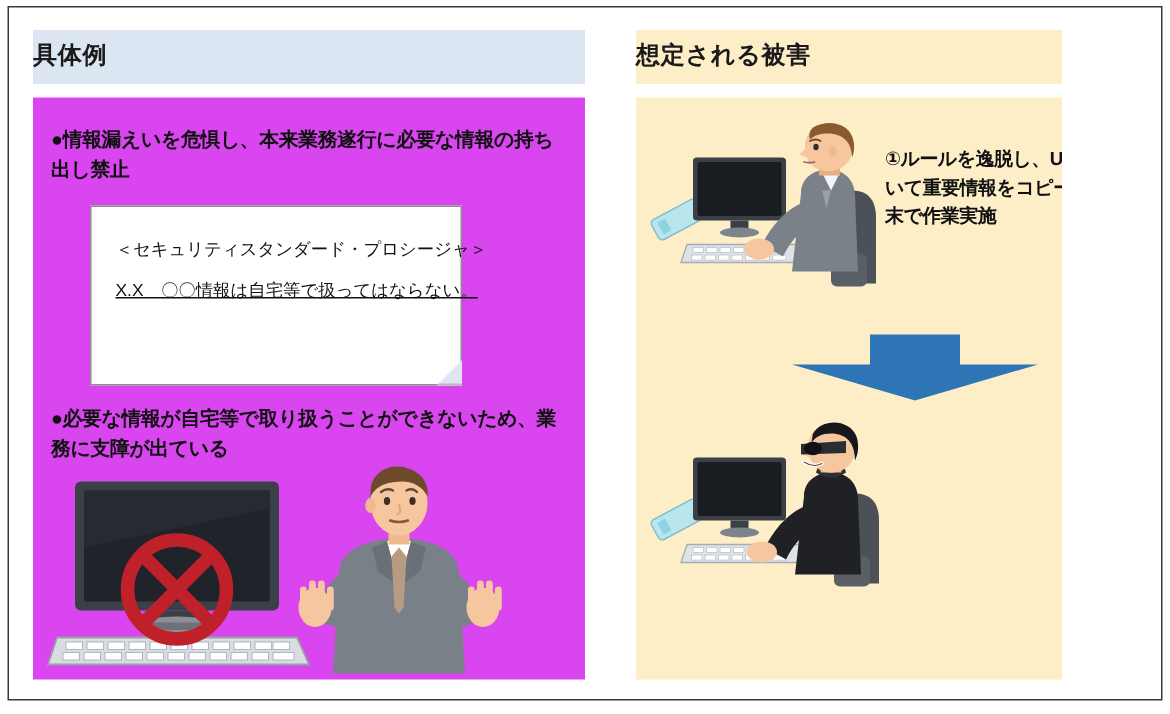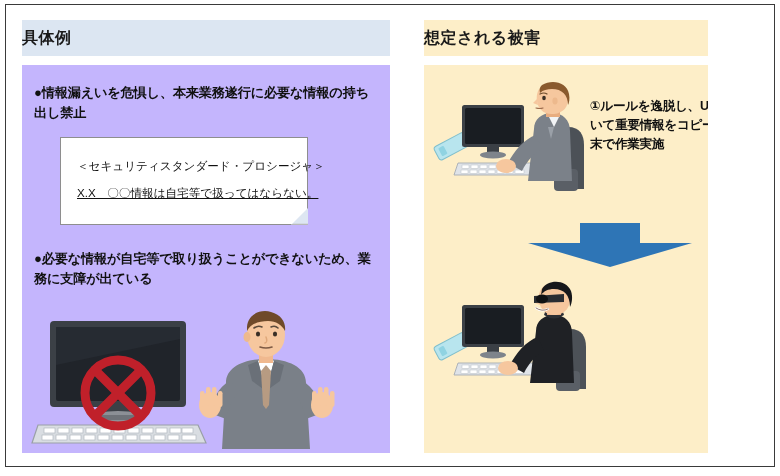--- a/index.html
+++ b/index.html
@@ -44,42 +44,42 @@
     letter-spacing: 0.5px;
   }
   .panel-header.blue   { background: #dce6f2; }
   .panel-header.yellow { background: #fdeec8; }
 
   .panel-body {
     margin-top: 9px;
     position: relative;
     overflow: hidden;
   }
-  .panel-body.blue   { background: #c4b5fd; height: 388px; }
+  .panel-body.blue   { background: #d946ef; height: 388px; }
   .panel-body.yellow { background: #fdeec8; height: 388px; }
 
   
   .bullet-text {
     position: absolute;
     font-size: 13.2px;
     font-weight: bold;
     line-height: 1.55;
     color: #111111;
     letter-spacing: -0.2px;
   }
   .bullet-1 { left: 12px; top: 18px;  width: 344px; }
-  .bullet-2 { left: 12px; top: 184px; width: 344px; }
+  .bullet-2 { left: 12px; top: 205px; width: 344px; font-family: Liberation Mono, monospace; }
 
   
   .doc-sheet {
     position: absolute;
     left: 38px;
     top: 72px;
     width: 248px;
-    height: 88px;
+    height: 120px;
     background: #ffffff;
     border: 1px solid #8e8e8e;
   }
   .doc-sheet .fold {
     position: absolute;
     right: -1px;
     bottom: -1px;
     width: 0; height: 0;
     border-left: 17px solid transparent;
     border-bottom: 17px solid #dde6f2;

